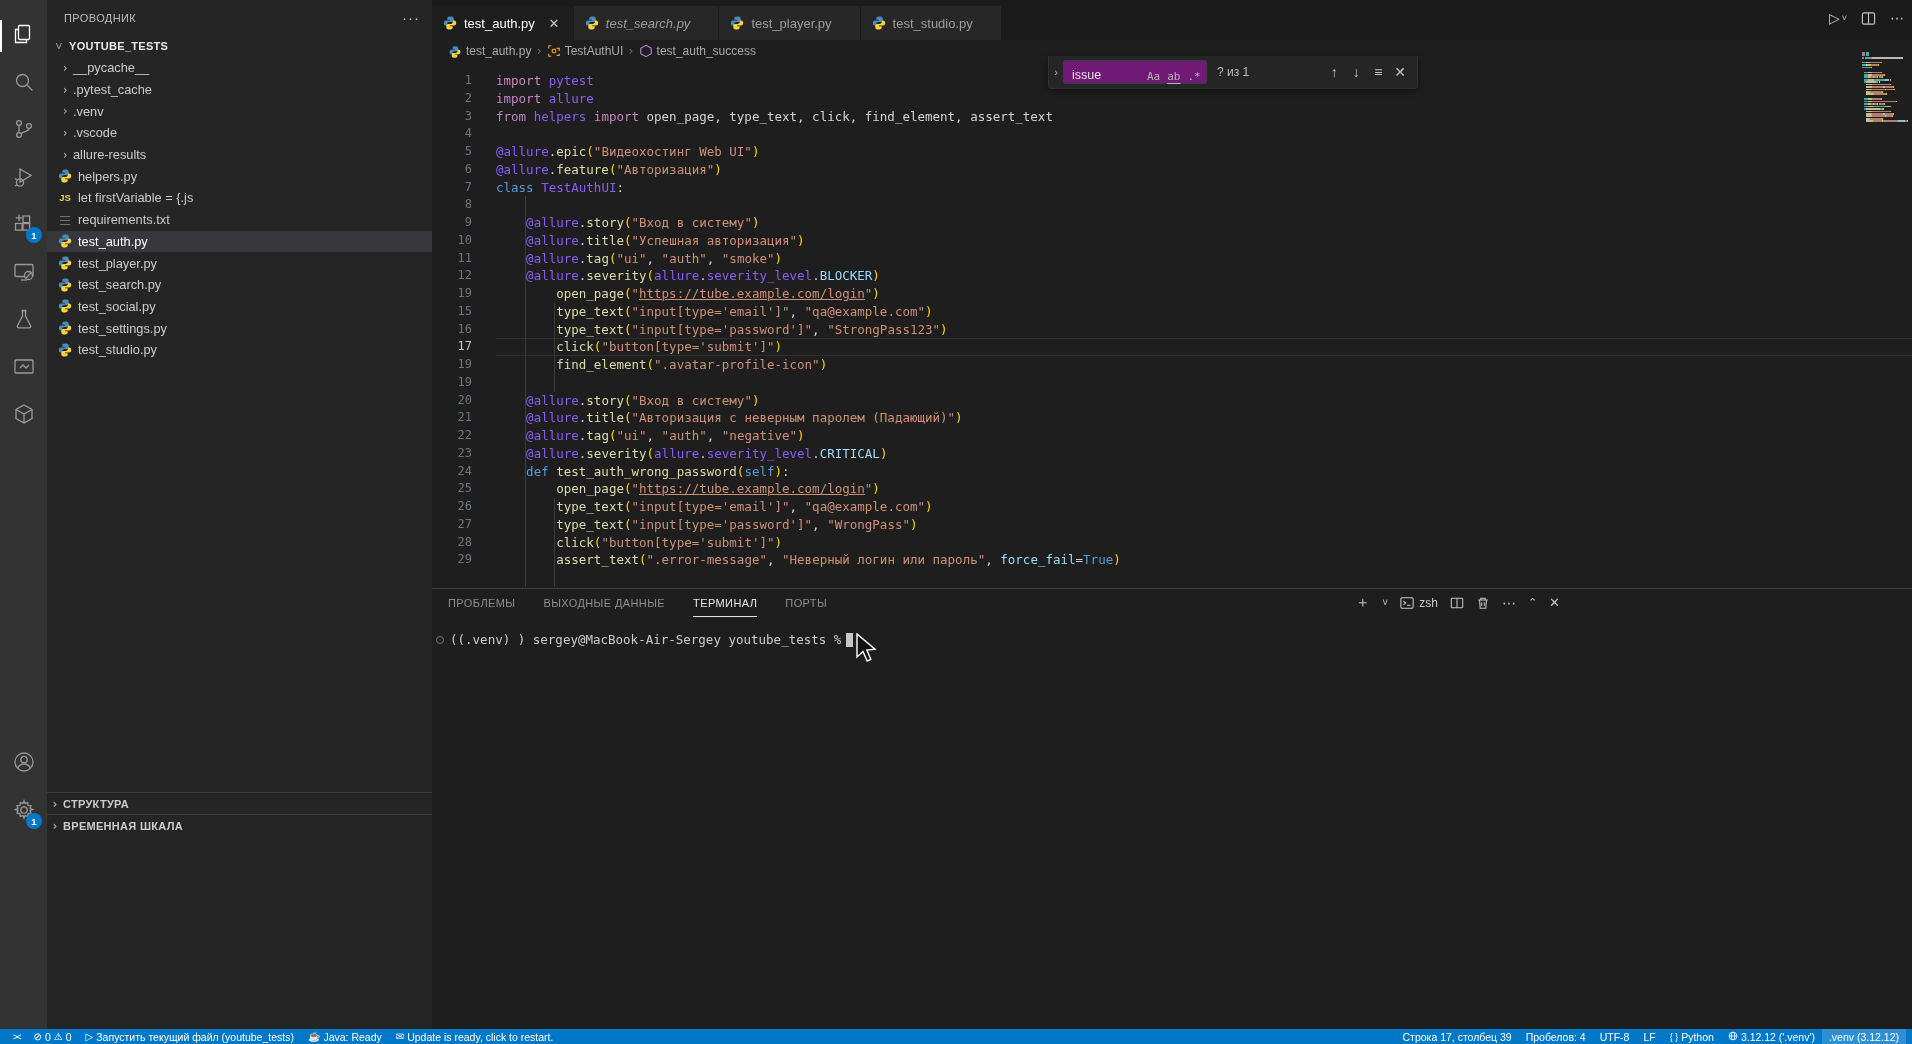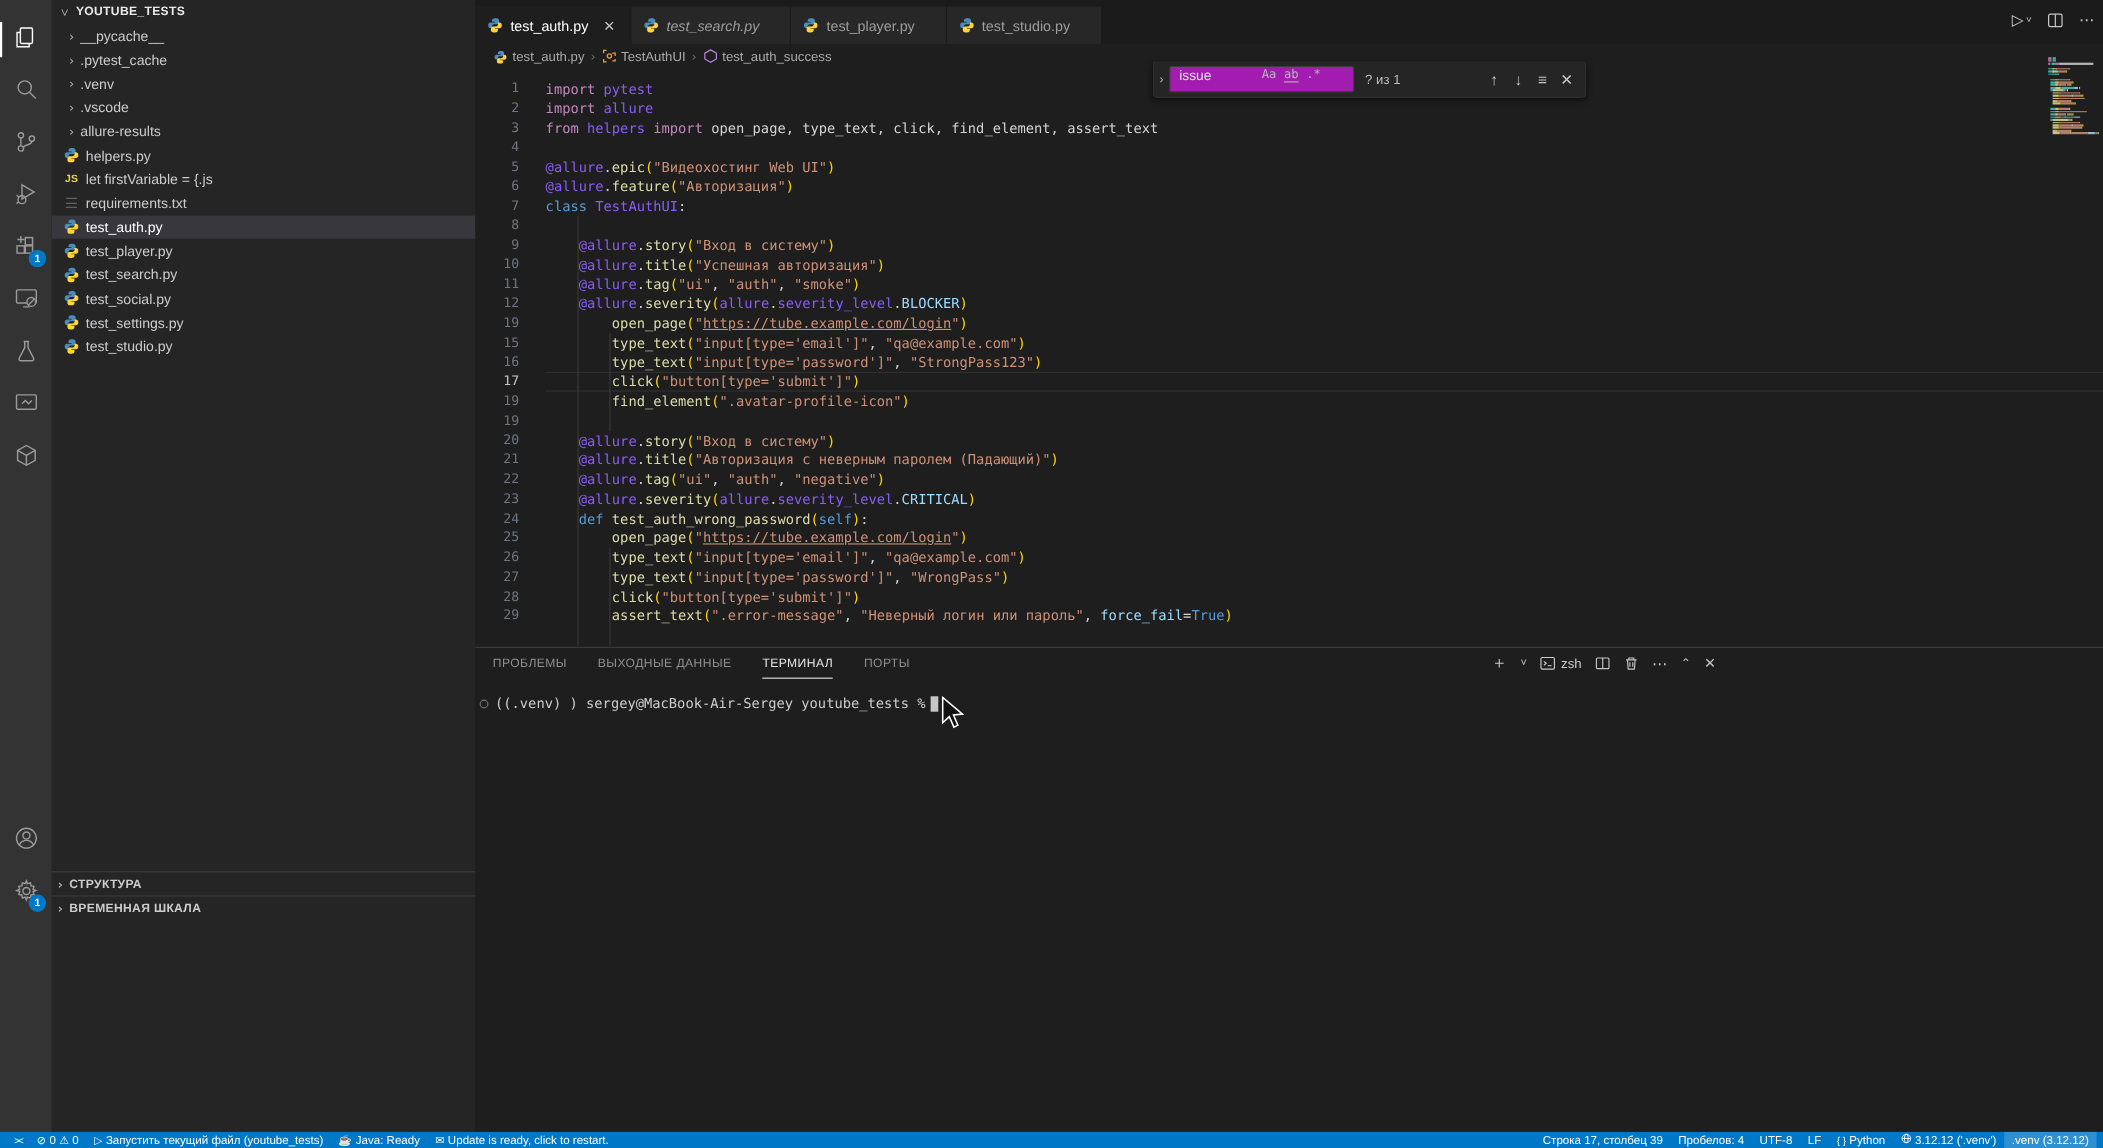--- a/index.html
+++ b/index.html
@@ -51,21 +51,21 @@
   .cl.cur .ln{color:#c6c6c6;}
   .cl.cur::after{content:"";position:absolute;left:64px;right:0;top:0;bottom:0;border-top:1px solid #303031;border-bottom:1px solid #303031;pointer-events:none;}
   .tok-k{color:#C586C0;} .tok-m{color:#8b5cf6;} .tok-f{color:#DCDCAA;} .tok-s{color:#CE9178;}
   .tok-u{color:#CE9178;text-decoration:underline;} .tok-d{color:#569CD6;} .tok-p{color:#9CDCFE;}
   .tok-b{color:#ffd602;} .tok-x{color:#D4D4D4;}
   .guide{position:absolute;width:1px;background:#3b3b3b;}
   
   #find{position:absolute;top:56px;height:33px;display:flex;align-items:center;background:#252526;
     border:1px solid #303031;border-top:none;box-shadow:0 2px 6px rgba(0,0,0,.45);border-radius:0 0 4px 4px;z-index:8;padding-right:6px;}
   #find .fw-toggle{width:14px;align-self:stretch;display:flex;align-items:center;justify-content:center;color:#b6b6b6;font-size:11px;cursor:pointer;}
-  #find .fw-input{width:168px;height:24px;background:#a21caf;border:1px solid #3c3c3c;border-radius:2px;display:flex;align-items:flex-start;padding:0 4px 0 6px;}
+  #find .fw-input{width:144px;height:24px;background:#701a75;border:1px solid #3c3c3c;border-radius:2px;display:flex;align-items:flex-end;padding:0 4px 0 6px;}
   #find input{background:transparent;border:none;outline:none;color:#e3e3e3;font-size:12.5px;width:70px;font-family:"Liberation Sans",sans-serif;}
   .fw-opt{color:#b8b8b8;font-size:11px;margin-left:7px;cursor:pointer;font-family:"DejaVu Sans Mono",monospace;}
   .fw-opt.u{text-decoration:underline;text-underline-offset:3px;}
   .fw-count{color:#bdbdbd;font-size:12px;margin:0 12px 0 10px;white-space:nowrap;}
   .fw-btn{color:#c5c5c5;font-size:14px;width:22px;height:22px;display:flex;align-items:center;justify-content:center;border-radius:3px;cursor:pointer;}
   .fw-sp{width:62px;}
   
   #minimap{position:absolute;top:52px;width:46px;z-index:3;}
   #minimap .mrow{position:relative;height:2.45px;}
   #minimap .mseg{position:absolute;top:0;height:1.7px;opacity:.85;}
@@ -167,20 +167,24 @@
     <div class="ab-item" style="top: 790px;">
       <span><svg viewBox="0 0 24 24">
           <circle cx="12" cy="12" r="3.2"></circle>
           <path d="M12 2.8 l1 2.6 2.7-.8 .4 2.8 2.8.4 -.8 2.7 2.6 1 -2.6 1 .8 2.7 -2.8.4 -.4 2.8 -2.7-.8 -1 2.6 -1-2.6 -2.7.8 -.4-2.8 -2.8-.4 .8-2.7 -2.6-1 2.6-1 -.8-2.7 2.8-.4 .4-2.8 2.7.8 Z"></path>
         </svg></span>
       <span class="ab-badge">1</span>
     </div>
   </div>
 
 <div id="sidebar">
+  <div class="sb-header">
+    <span>ПРОВОДНИК</span>
+    <span class="sb-more">···</span>
+  </div>
   <div class="sb-root">
     <span class="chev">˅</span>
     <span>YOUTUBE_TESTS</span>
   </div>
   <div id="filetree">
       <div class="sb-item">
         <span class="chev">›</span>
         <span>__pycache__</span>
       </div>
       <div class="sb-item">

